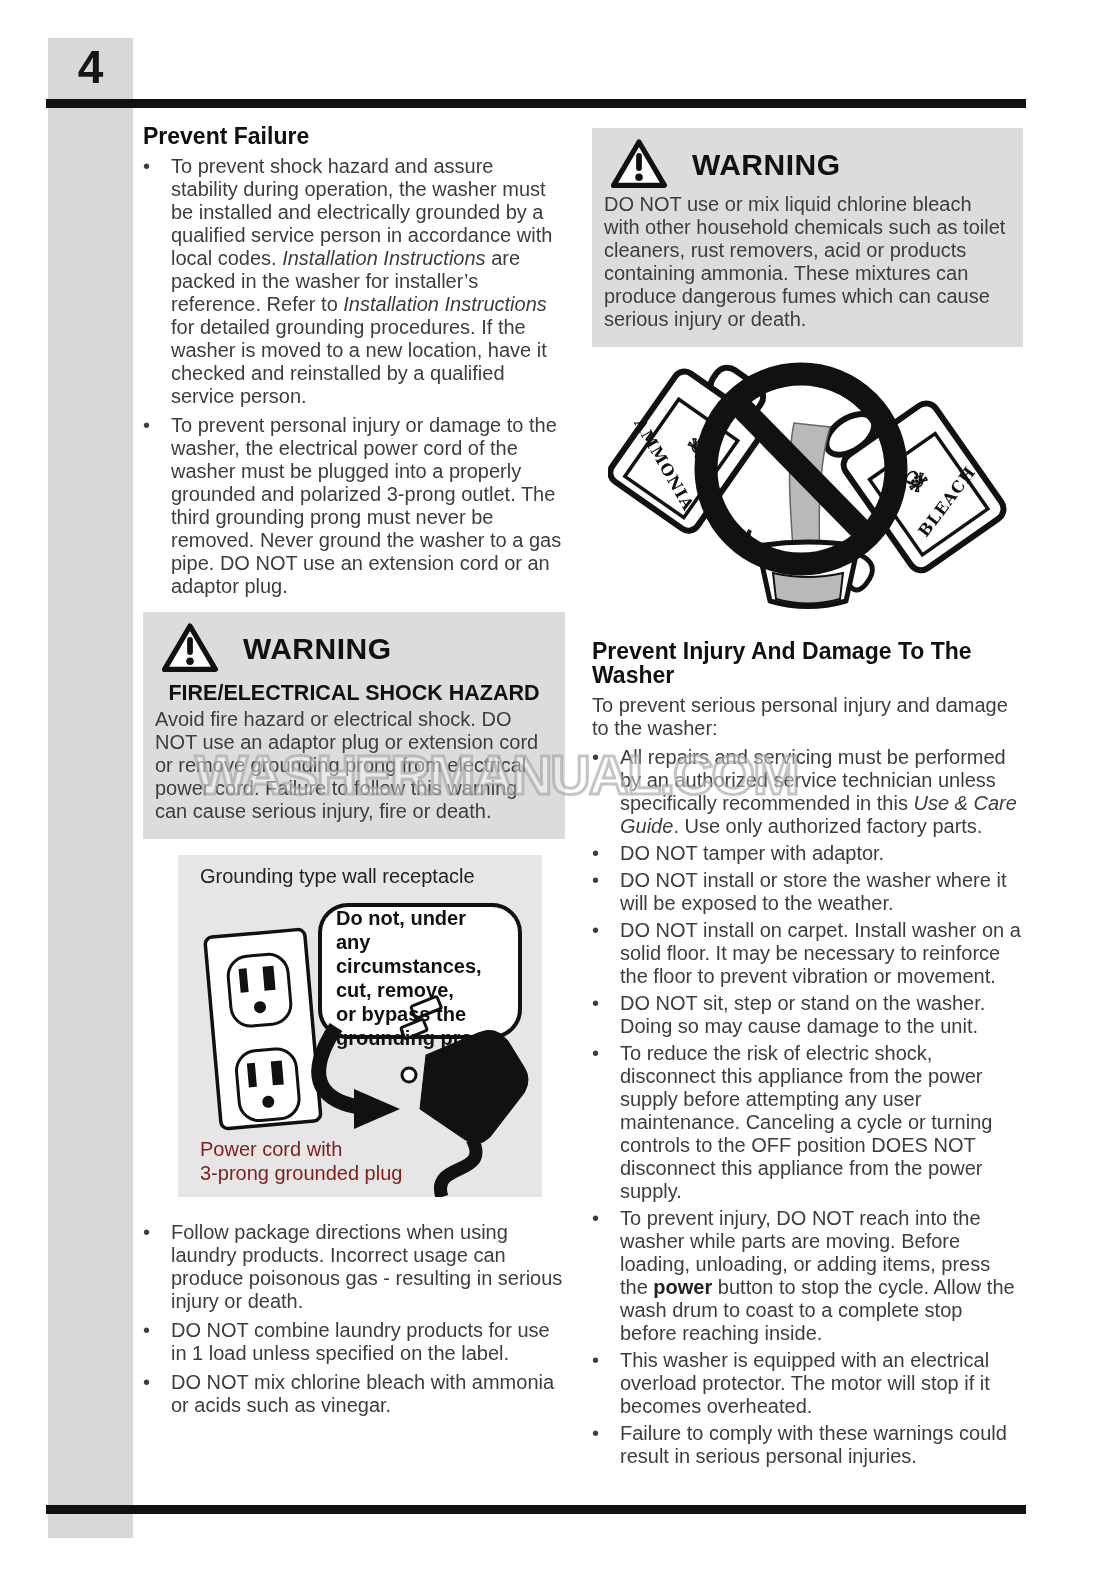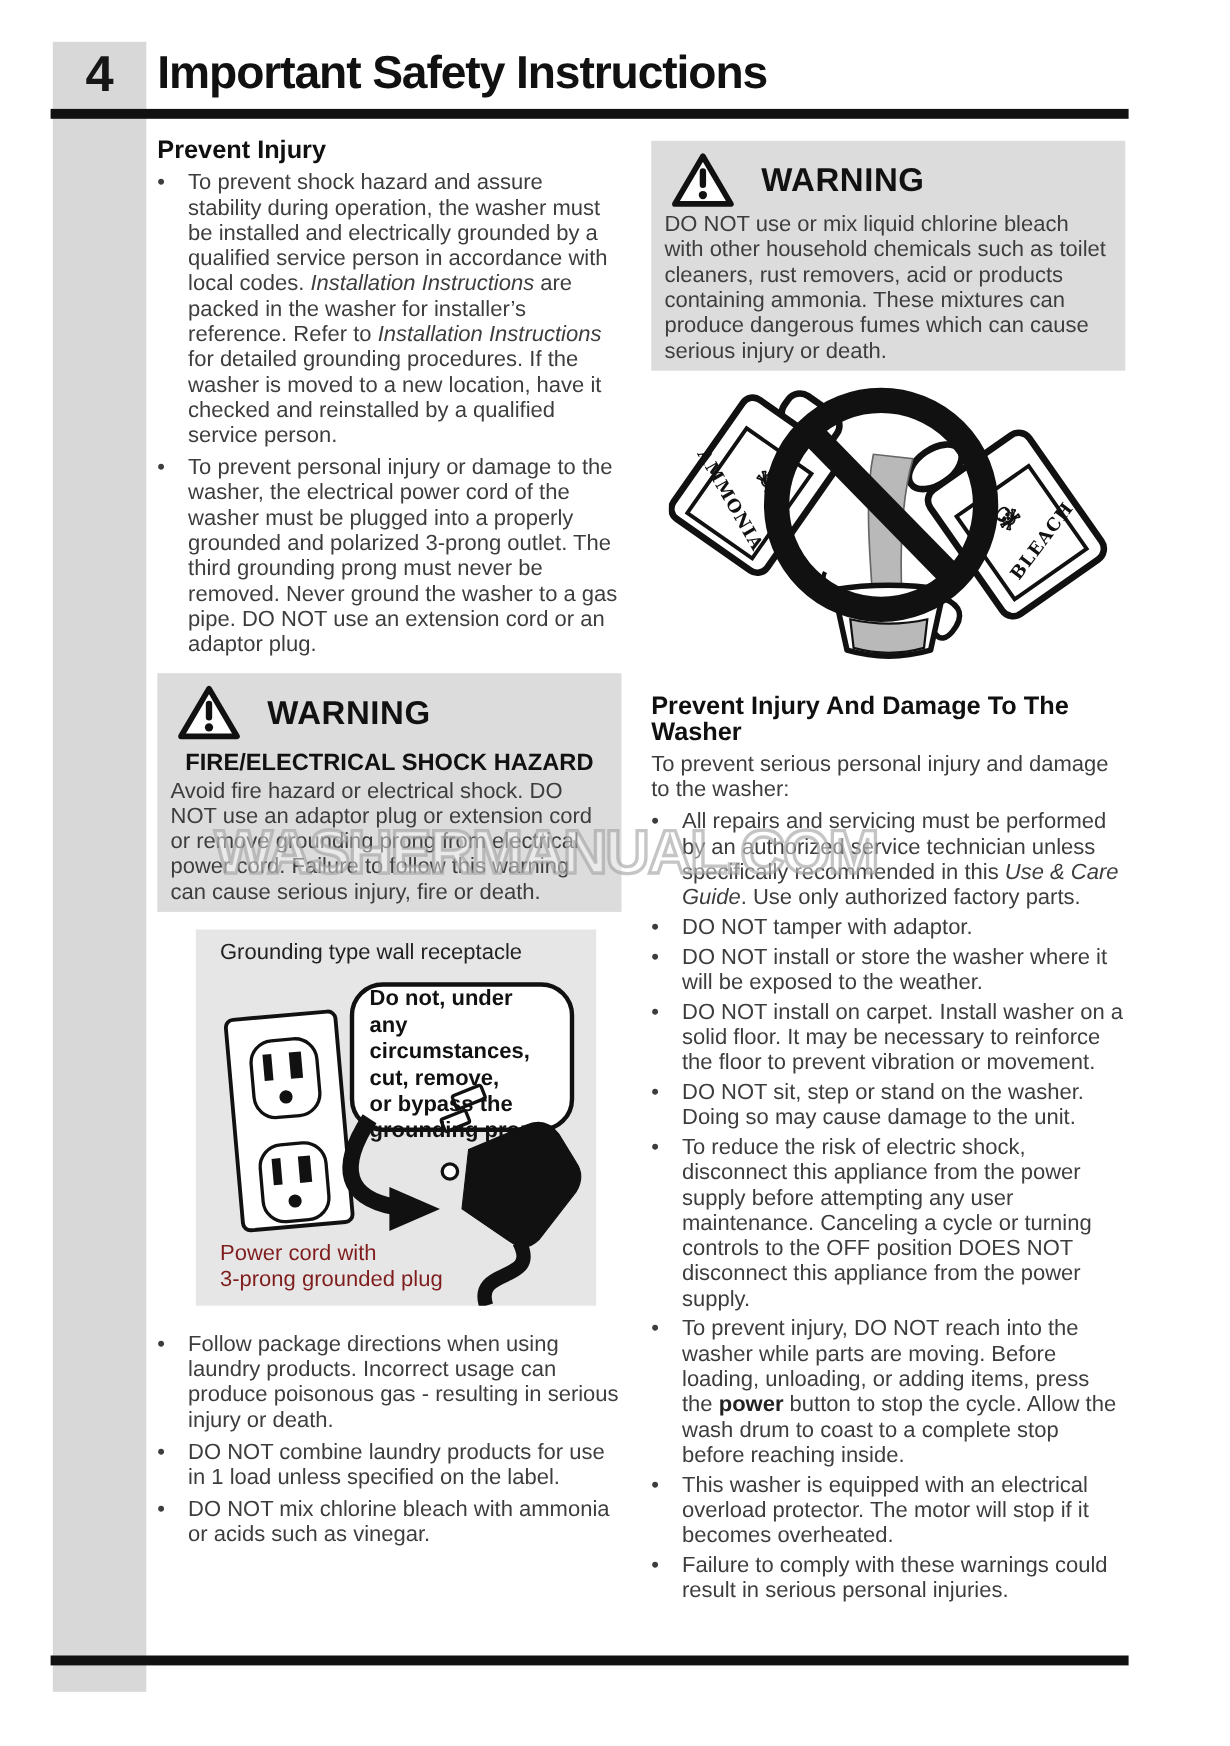--- a/index.html
+++ b/index.html
@@ -27,21 +27,21 @@
   h2.sec { font-size:23px; line-height:24px; font-weight:bold; color:#101010; margin-bottom:7px; }
   .intro { margin-top:3px; }
 
   .bullet { display:flex; margin-bottom:6px; }
   .col-right .bullet { margin-bottom:4px; }
   .bullet .dot { width:28px; flex:0 0 28px; }
   .bullet .btxt { flex:1; }
   .seg-i { font-style:italic; }
   .seg-b { font-weight:bold; color:#222; }
 
-  .warnbox { background:#dcdcdc; padding:10px 12px 6px 12px; margin-top:14px; }
+  .warnbox { background:#dcdcdc; padding:10px 12px 16px 12px; margin-top:14px; }
   .col-right .warnbox { margin-top:0; }
   .warnhead { display:flex; align-items:center; margin-left:6px; }
   .warnhead svg { flex:0 0 auto; }
   .warnlabel { font-size:30px; font-weight:bold; color:#111; margin-left:24px; letter-spacing:0.5px; }
   .hazard-title { text-align:center; font-size:21.5px; font-weight:bold; color:#111; margin-top:8px; }
   .warnbody { margin-top:3px; }
 
   .figure-box {
     position:relative; width:364px; height:342px; background:#e6e6e6;
     margin-left:35px; margin-top:16px;
@@ -67,26 +67,25 @@
   }
   .jug-label { font-family:"DejaVu Serif", serif; font-weight:bold; }
 </style>
 </head>
 <body>
 
 <div class="page">
 
   <div class="side-strip"></div>
   <div class="page-num">4</div>
-  <div class="page-title">Important Safety Instructions</div>
   <div class="rule-top"></div>
   <div class="rule-bottom"></div>
 
   <div class="col col-left">
-    <h2 class="sec">Prevent Injury</h2>
+    <h2 class="sec">Prevent Failure</h2>
 
     <div class="bullet">
       <span class="dot">•</span>
       <span class="btxt"><span>To prevent shock hazard and assure stability during operation, the washer must be installed and electrically grounded by a qualified service person in accordance with local codes. </span><span class="seg-i">Installation Instructions</span><span> are packed in the washer for installer’s reference. Refer to </span><span class="seg-i">Installation Instructions</span><span> for detailed grounding procedures. If the washer is moved to a new location, have it checked and reinstalled by a qualified service person.</span></span>
     </div>
     <div class="bullet">
       <span class="dot">•</span>
       <span class="btxt">To prevent personal injury or damage to the washer, the electrical power cord of the washer must be plugged into a properly grounded and polarized 3-prong outlet. The third grounding prong must never be removed. Never ground the washer to a gas pipe. DO NOT use an extension cord or an adaptor plug.</span>
     </div>
 

